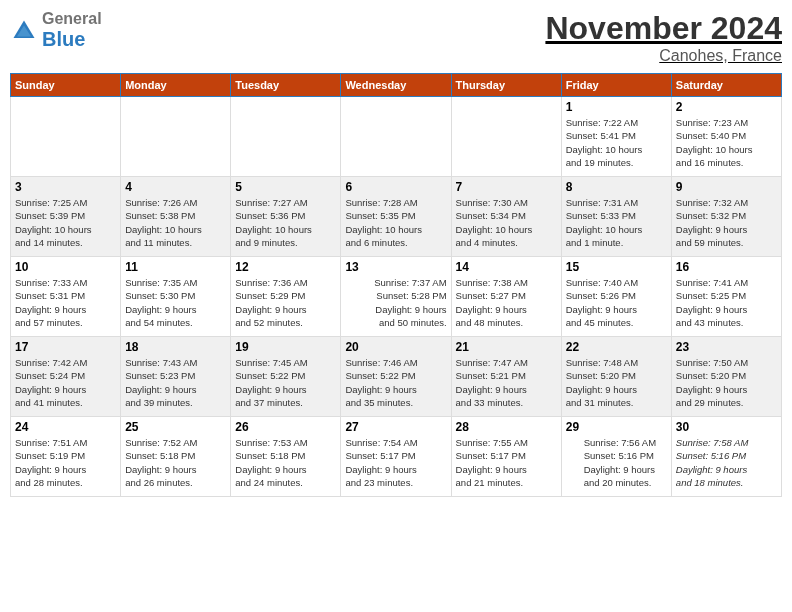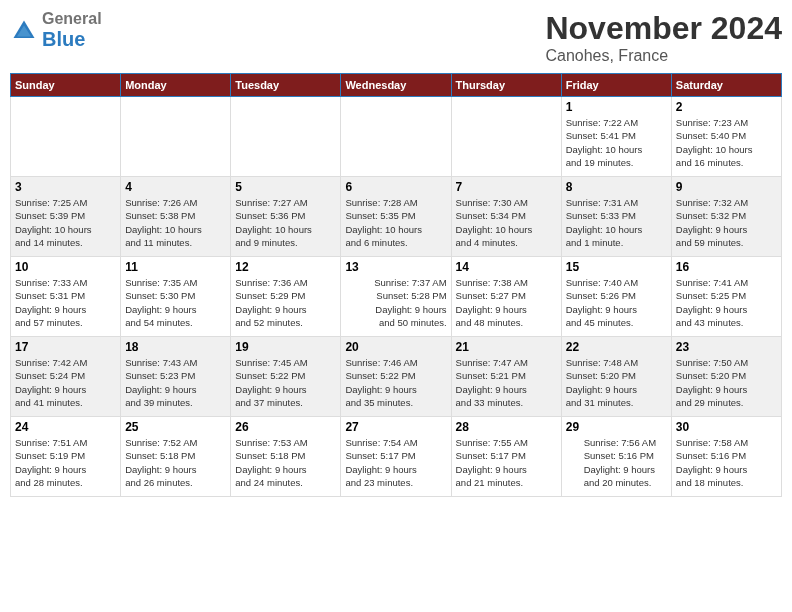--- a/index.html
+++ b/index.html
@@ -19,38 +19,39 @@
     .logo {
       display: flex;
       align-items: center;
       gap: 4px;
     }
     .logo-icon {
       width: 28px;
       height: 28px;
     }
     .title-block {
-      text-align: left;
+      text-align: right;
+      text-decoration: underline;
     }
     .month-title {
       font-size: 32px;
       font-weight: bold;
       color: #333;
     }
     .location {
       font-size: 16px;
       color: #555;
     }
     table {
       width: 100%;
       border-collapse: collapse;
       font-size: 10px;
     }
     thead tr th {
-      background: #7f1d1d;
+      background: #c2410c;
       color: #fff;
       padding: 5px 4px;
       text-align: left;
       font-size: 11px;
       font-weight: bold;
       border: 1px solid #2c7bbf;
     }
     tbody tr {
       vertical-align: top;
     }
@@ -330,20 +331,20 @@
         </td>
         <td>
           <span class="day-num">29</span>
           <div class="day-info" style="white-space: pre-line; margin-left: 18px;">Sunrise: 7:56 AM
 Sunset: 5:16 PM
 Daylight: 9 hours
 and 20 minutes.</div>
         </td>
         <td>
           <span class="day-num">30</span>
-          <div class="day-info" style="white-space: pre-line;">Sunrise: 7:58 AM
+          <div class="day-info" style="white-space: pre-line; font-style: italic;">Sunrise: 7:58 AM
 Sunset: 5:16 PM
 Daylight: 9 hours
 and 18 minutes.</div>
         </td>
       </tr>
     </tbody>
 </table>
 
 </body></html>

